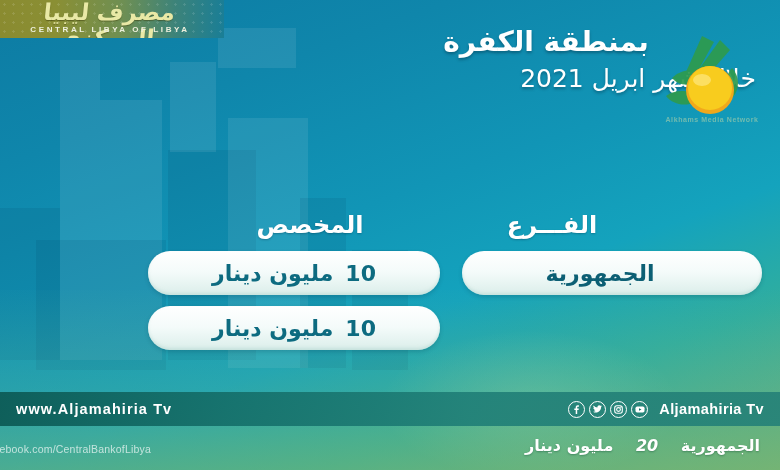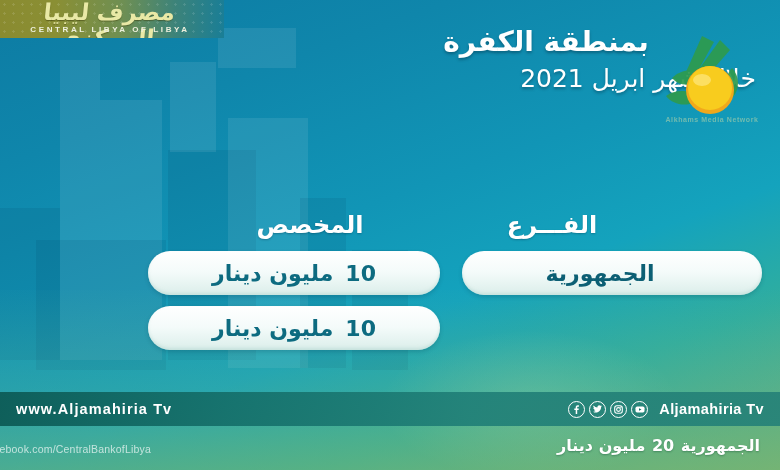--- a/index.html
+++ b/index.html
@@ -269,21 +269,21 @@
   }
   .total {
     position: absolute;
     right: 20px; top: 436px;
     direction: rtl;
     font-size: 16px;
     font-weight: 700;
     color: #ffffff;
     text-shadow: 0 1px 2px rgba(0,60,40,0.35);
   }
-  .total .num { margin: 0 1px; }
+  .total .num { margin: 0 17px; font-style: italic; }
 </style>
 </head>
 <body>
 
 <div id="screen">
 
   <div class="bg-layer">
     <div class="bld lt" style="left:60px;  top:60px;  width:40px;  height:300px;"></div>
     <div class="bld lt" style="left:100px; top:100px; width:62px;  height:260px;"></div>
     <div class="bld dk" style="left:168px; top:150px; width:88px;  height:210px;"></div>

